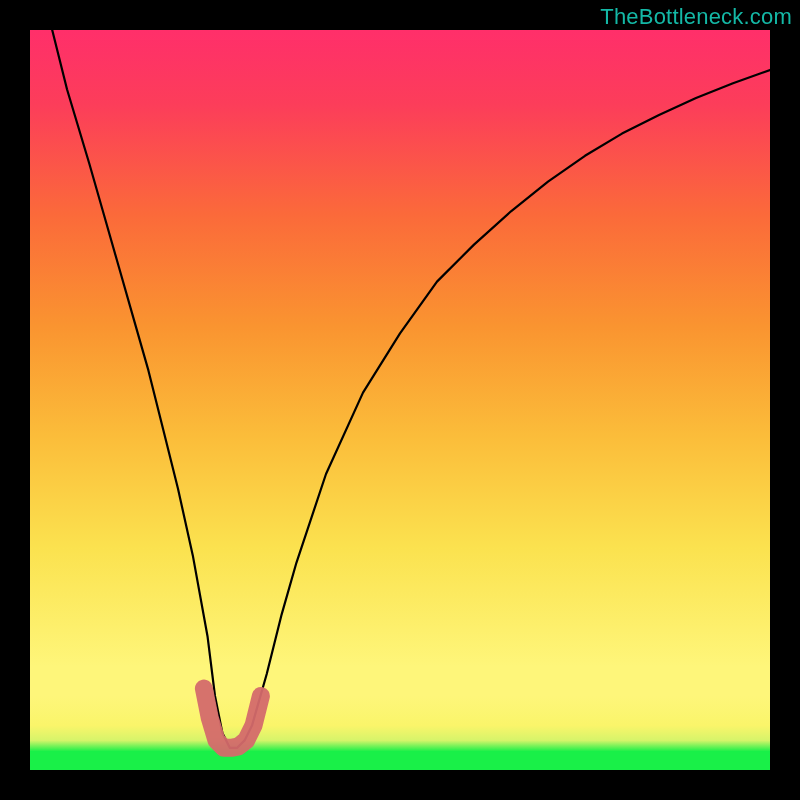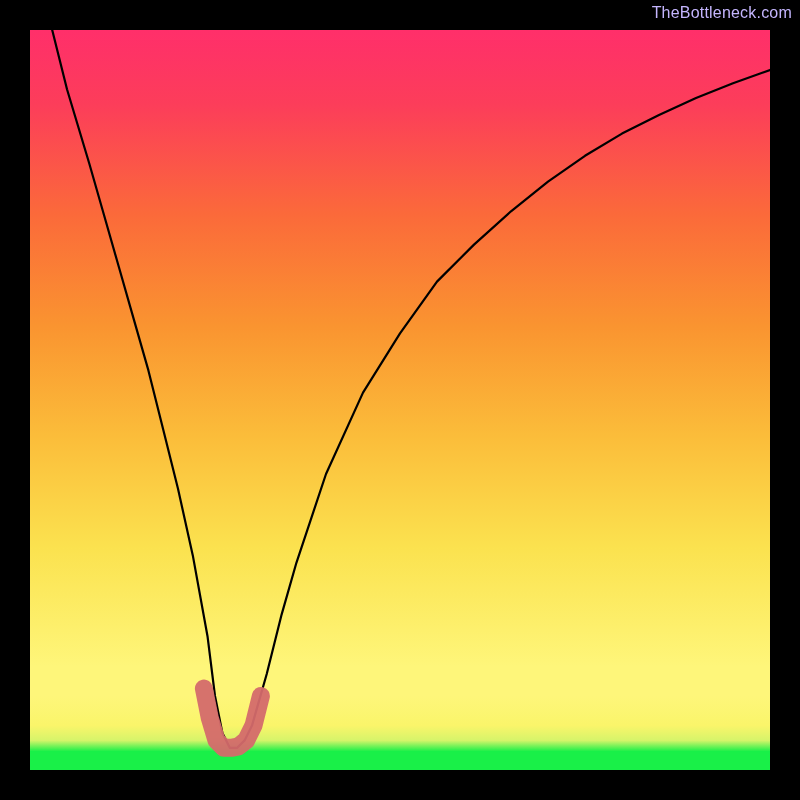--- a/index.html
+++ b/index.html
@@ -47,22 +47,22 @@
   svg.curve {
     position: absolute;
     inset: 0;
     width: 100%;
     height: 100%;
   }
   .watermark {
     position: absolute;
     top: 4px;
     right: 8px;
-    color: #c4b5fd;
-    font-size: 16px;
+    color: #14b8a6;
+    font-size: 22px;
     font-weight: 500;
     letter-spacing: 0.2px;
   }
 </style>
 </head>
 <body>
 
 <div class="frame">
   <div class="plot-area">
     <div class="gradient-bg"></div>

